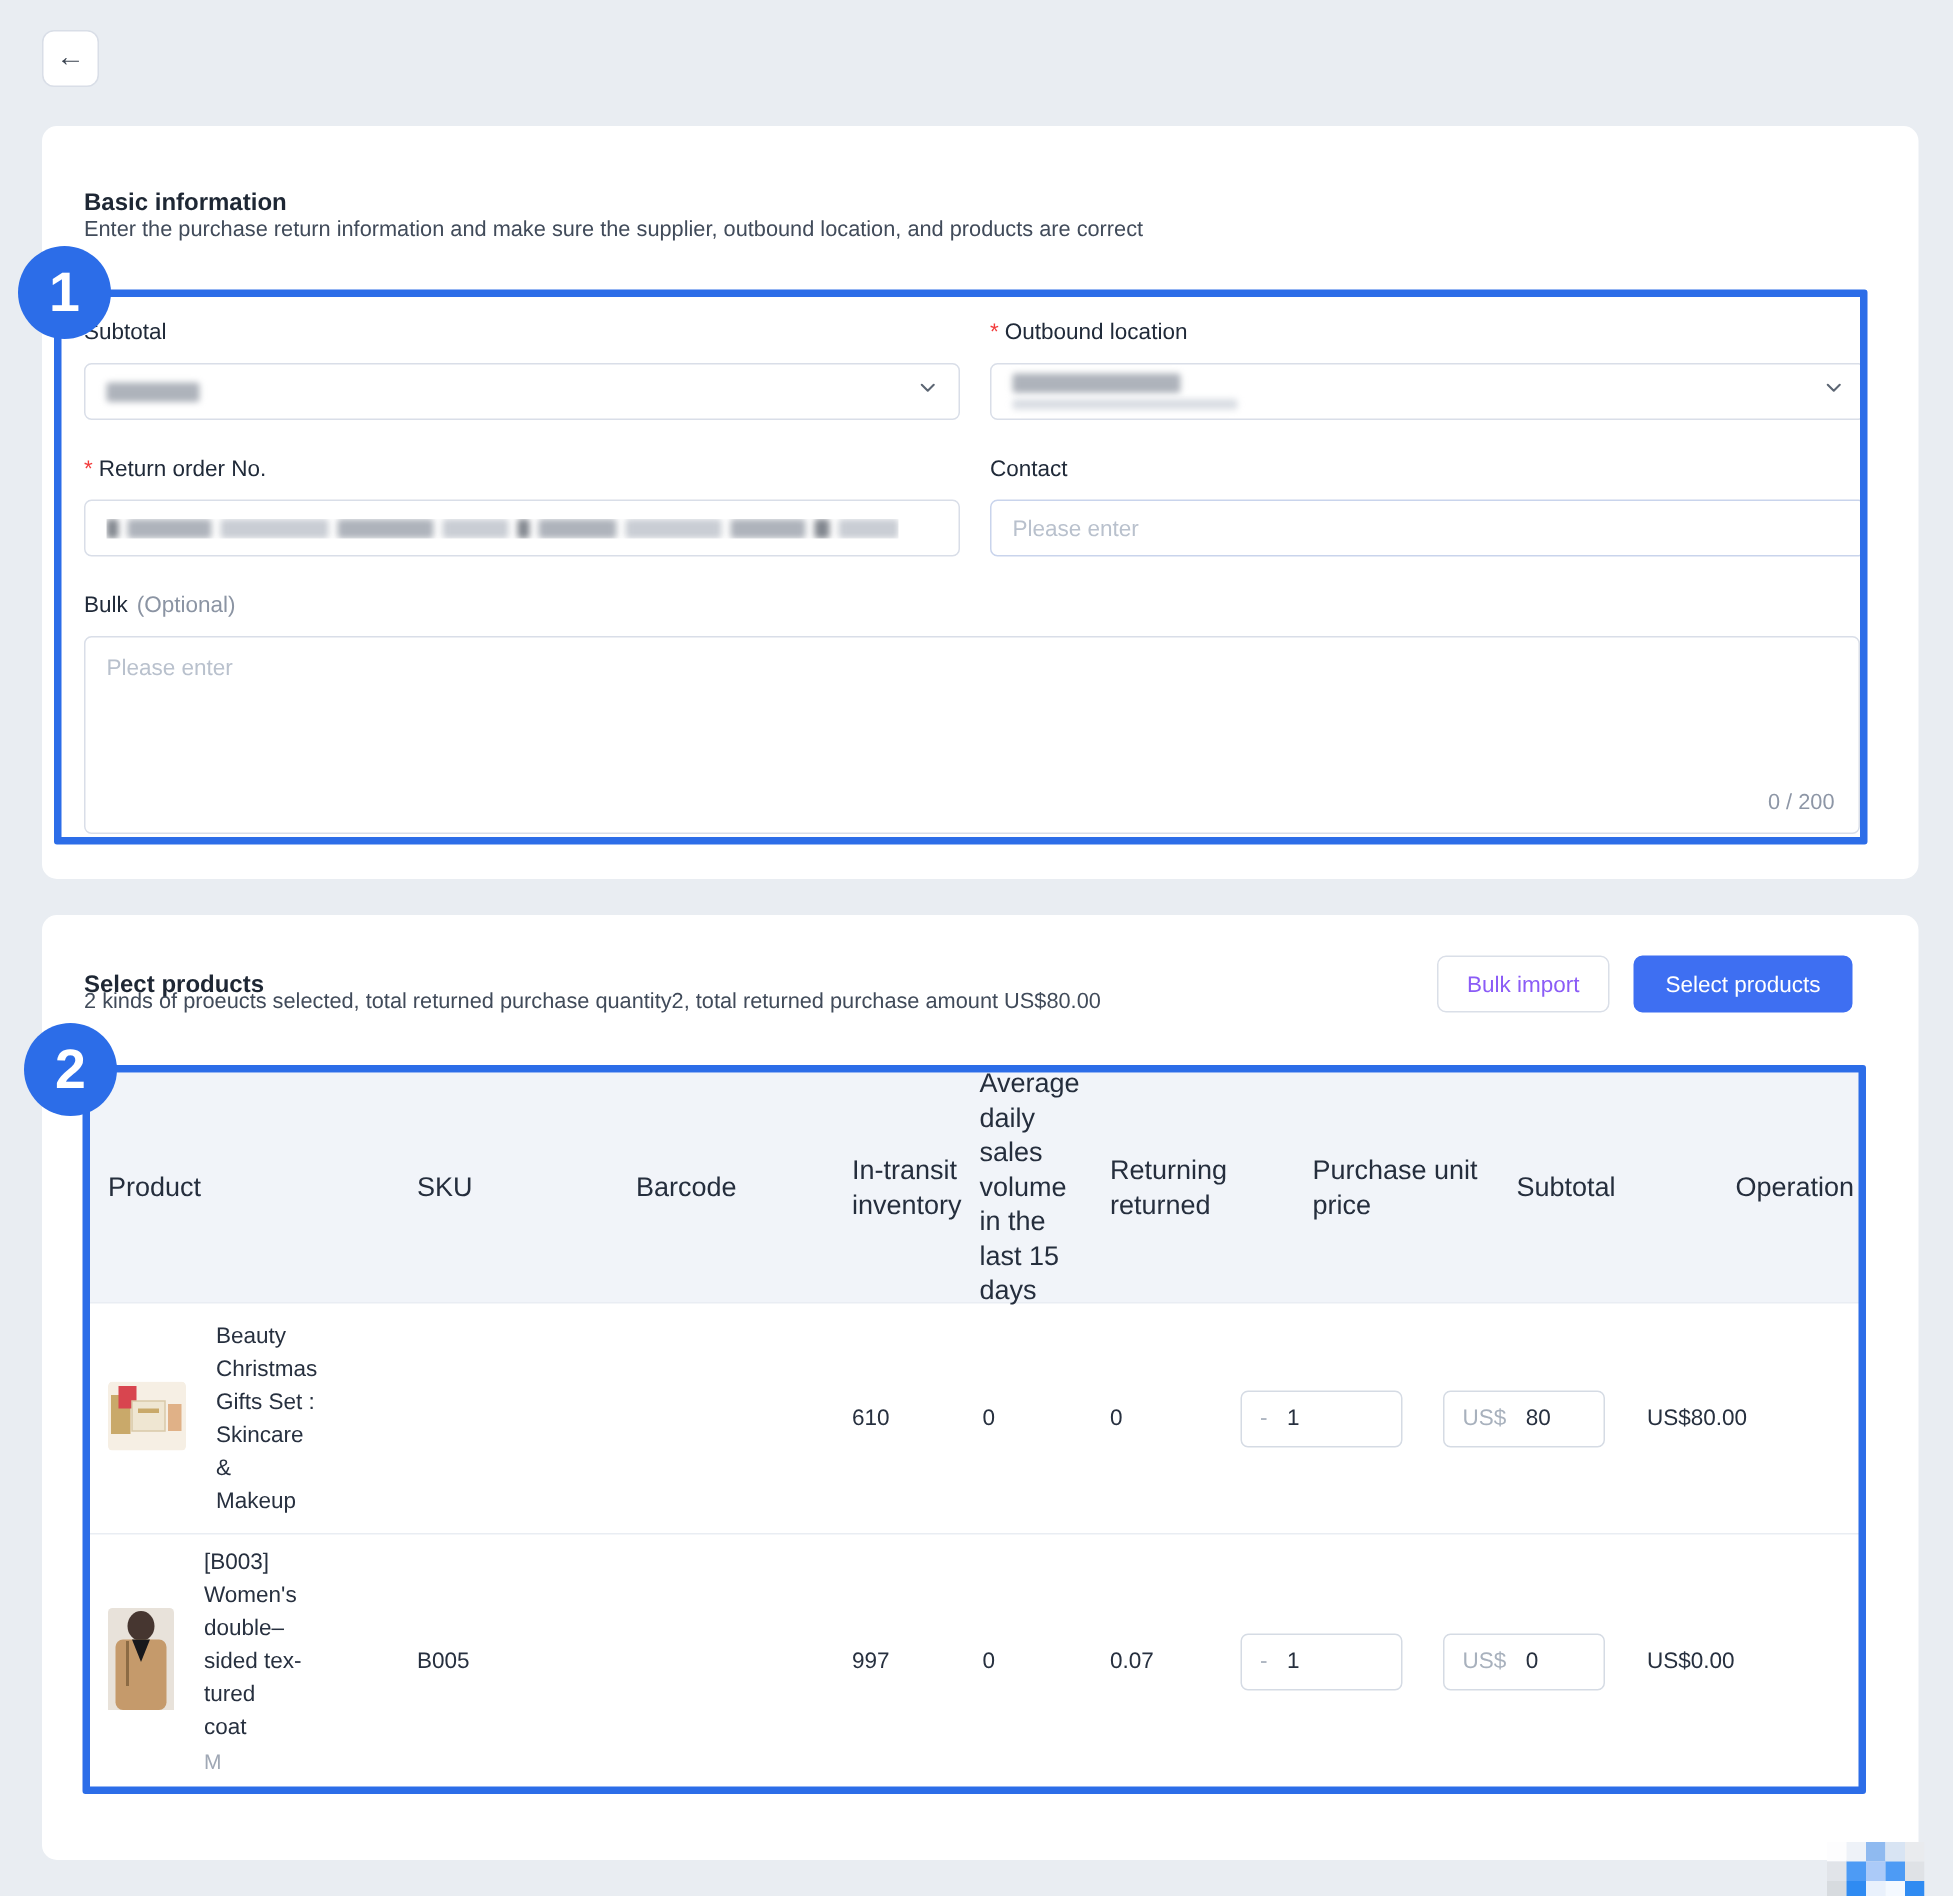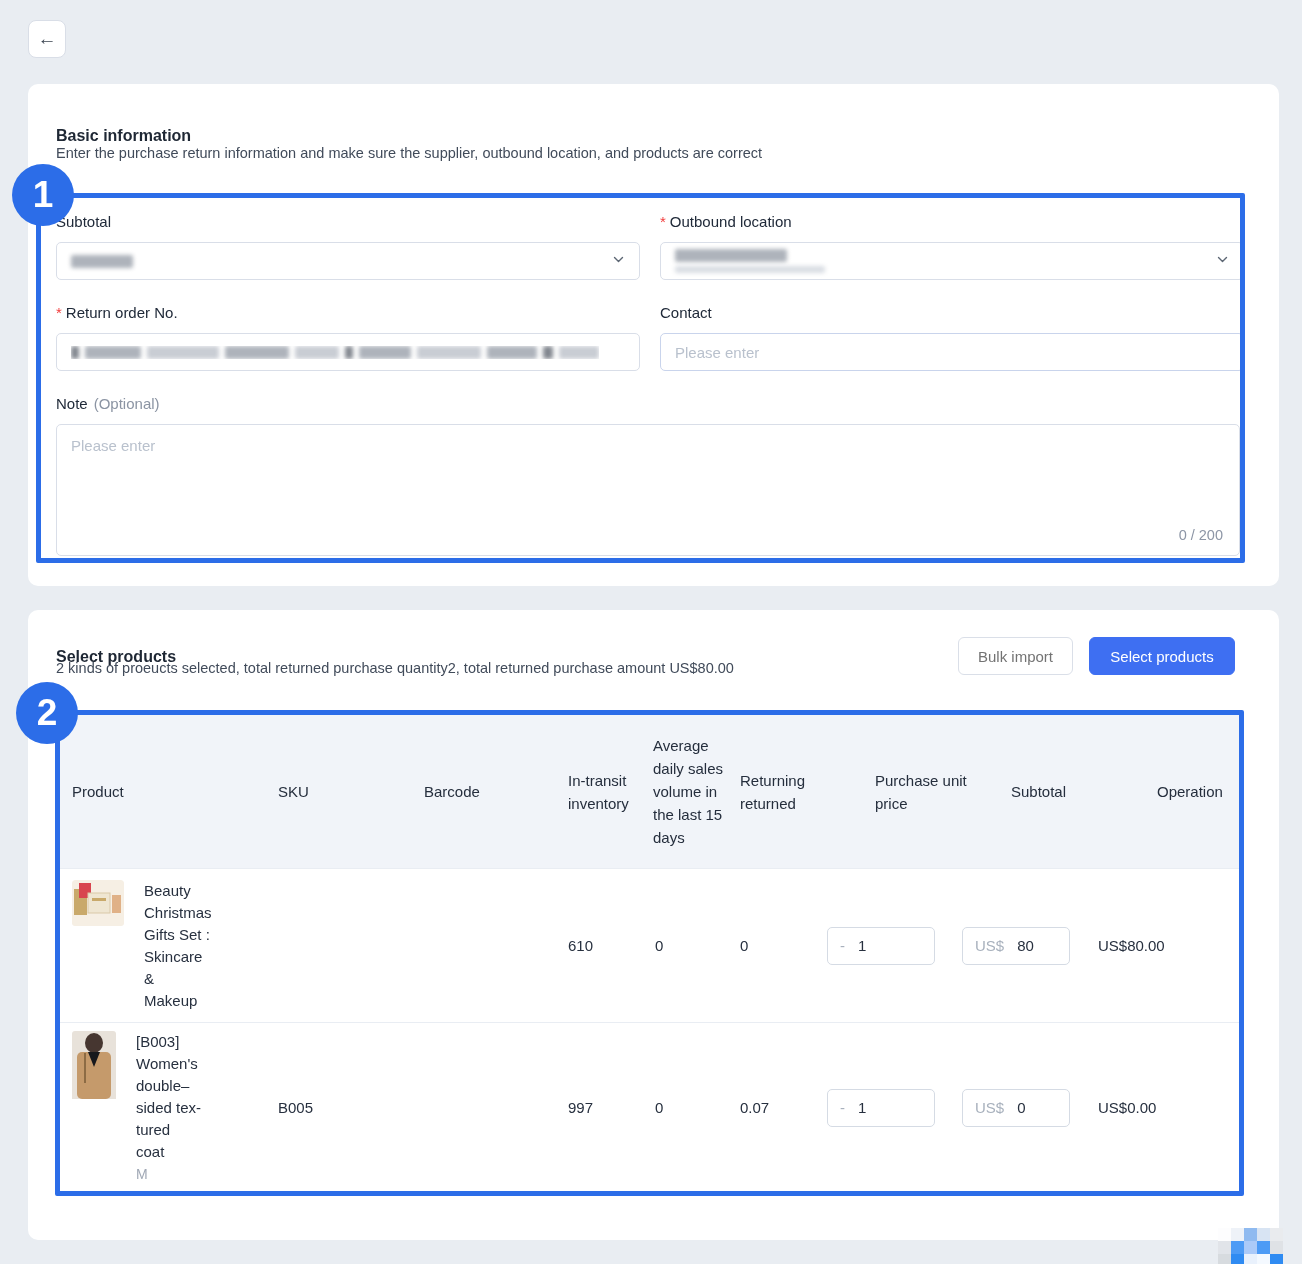--- a/index.html
+++ b/index.html
@@ -53,30 +53,30 @@
   .note-wrap { position:absolute; left:56px; top:424px; width:1184px; height:132px; border:1px solid #d9dee8;
     border-radius:5px; background:#fff; z-index:2; }
   .note-wrap textarea { width:100%; height:100%; border:none; outline:none; resize:none; padding:12px 14px;
     font-family:inherit; font-size:15px; color:#27303f; background:transparent; }
   .note-wrap textarea::placeholder { color:#b9c1cd; }
   .note-counter { position:absolute; right:16px; bottom:12px; font-size:14.5px; color:#8d96a6; }
 
   
   .btn { position:absolute; height:38px; border-radius:6px; font-size:15px; display:flex; align-items:center;
     justify-content:center; cursor:pointer; z-index:3; font-family:inherit; }
-  #btn-bulk { left:958px; top:637px; width:115px; background:#fff; border:1px solid #dadfe8; color:#737373; }
+  #btn-bulk { left:958px; top:637px; width:115px; background:#fff; border:1px solid #dadfe8; color:#8b5cf6; }
   #btn-selectp { left:1089px; top:637px; width:146px; background:#3e6ff2; border:1px solid #3e6ff2; color:#fff; }
 
   
   .table { position:absolute; left:60px; top:715px; width:1180px; overflow:hidden; z-index:4; background:#fff; }
   .thead { display:flex; background:#f1f4f9; height:153px; }
-  .th { display:flex; align-items:center; font-size:15px; color:#252e3d; line-height:23px; padding:0 10px 0 6px; flex:none; }
+  .th { display:flex; align-items:center; font-size:18px; color:#252e3d; line-height:23px; padding:0 10px 0 6px; flex:none; }
   .trow { display:flex; align-items:center; background:#fff; border-top:1px solid #e9edf3; }
   #prow-0 { height:154px; } #prow-1 { height:170px; }
-  .td { font-size:15px; color:#27303f; padding:0 10px 0 6px; flex:none; display:flex; }
+  .td { font-size:15px; color:#27303f; padding:0 10px 0 6px; flex:none; display:flex; align-items:center; }
   .c-product { width:180px; padding-left:12px; }
   .c-sku { width:146px;margin-left:32px; } .c-barcode { width:144px; }
   .c-cur { width:87px; } .c-int { width:85px; } .c-avg { width:87px; }
   .c-qty { width:135px; } .c-price { width:136px; } .c-sub { width:140px; }
   .c-op { width:90px; padding-left:12px; }
   .pname-block { margin-left:20px; }
   .pname { white-space:pre-line; line-height:22px; font-size:15px; color:#27303f; }
   .pvariant { line-height:22px; font-size:14px; color:#a0a8b5; }
   .thumb { flex:none; border-radius:3px; overflow:hidden; }
   .mini-input { width:108px; height:38px; border:1px solid #d5dbe4; border-radius:5px; background:#fff;
@@ -103,21 +103,21 @@
 
   <div class="field-label" style="left:56px; top:213px;" data-name="supplier-label">Subtotal</div>
   <div class="field-label" style="left:660px; top:213px;" data-name="outbound-location-label">
     <span class="req" data-name="required-asterisk">*</span><span>Outbound location</span>
   </div>
   <div class="field-label" style="left:56px; top:304px;" data-name="return-order-no-label">
     <span class="req" data-name="required-asterisk">*</span><span>Return order No.</span>
   </div>
   <div class="field-label" style="left:660px; top:304px;" data-name="contact-label">Contact</div>
   <div class="field-label" style="left:56px; top:395px;" data-name="note-label">
-    <span>Note</span><span class="opt" data-name="optional-hint">(Optional)</span>
+    <span>Bulk</span><span class="opt" data-name="optional-hint">(Optional)</span>
   </div>
 
   <div class="select-box" id="supplier-select" data-name="supplier-select">
     <span class="rd rd-a" style="width:62px;" data-name="supplier-redacted-value"></span>
     <span class="chev" data-name="chevron-down-icon">
       <svg width="13" height="13" viewBox="0 0 13 13">
           <path d="M2.5 4.5l4 4 4-4" fill="none" stroke="#5c6673" stroke-width="1.4" stroke-linecap="round" stroke-linejoin="round"></path>
         </svg>
     </span>
   </div>

